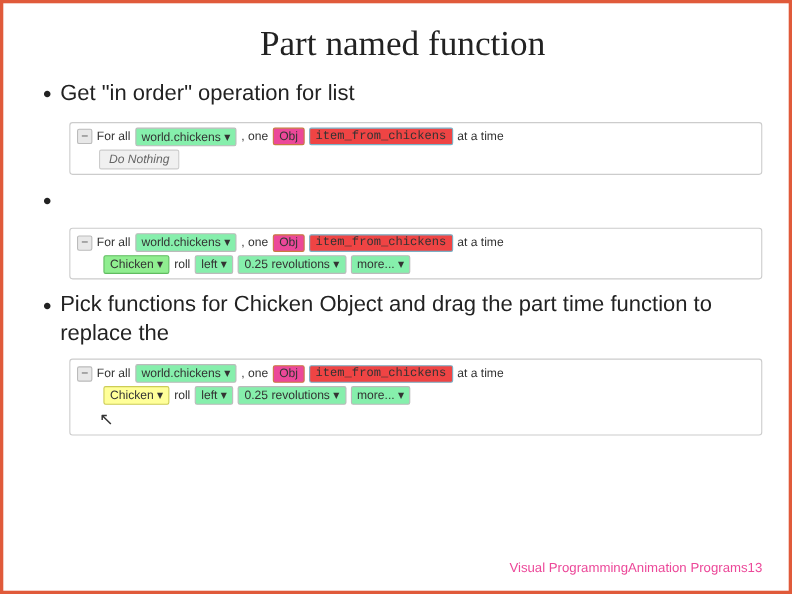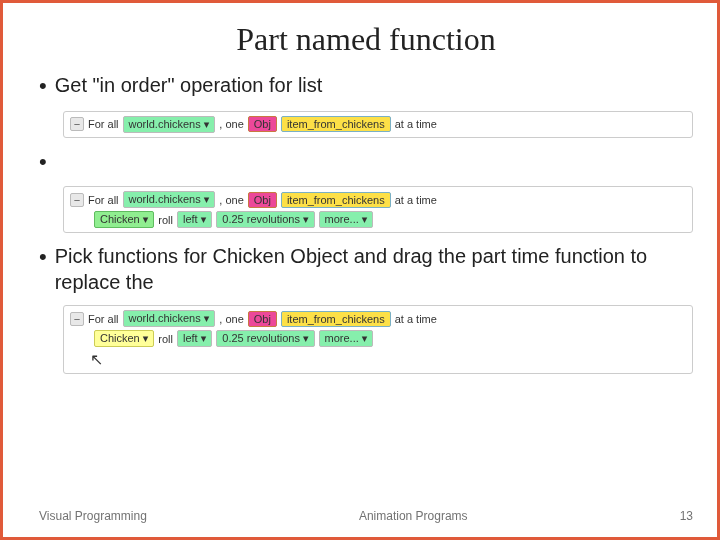--- a/index.html
+++ b/index.html
@@ -69,26 +69,27 @@
     }
     .tag-orange {
       background: #ec4899;
       border: 1px solid #c87941;
       border-radius: 2px;
       padding: 1px 5px;
       font-size: 11px;
       color: #333;
     }
     .tag-blue {
-      background: #fde047;
+      background: #ef4444;
       border: 1px solid #7ab0c5;
       border-radius: 2px;
       padding: 1px 5px;
       font-size: 11px;
       color: #333;
+      font-family: Liberation Mono, monospace;
     }
     .tag-green {
       background: #90ee90;
       border: 1px solid #60bc60;
       border-radius: 2px;
       padding: 1px 5px;
       font-size: 11px;
       color: #333;
     }
     .tag-yellow {
@@ -121,26 +122,26 @@
       border: 1px solid #ccc;
       border-radius: 2px;
       padding: 2px 8px;
       font-size: 11px;
       color: #666;
       font-style: italic;
       margin-left: 20px;
     }
     .footer {
       display: flex;
-      justify-content: space-between;
+      justify-content: flex-end;
       align-items: center;
       margin-top: auto;
       padding-top: 6px;
       font-size: 12px;
-      color: #737373;
+      color: #ec4899;
     }
     .tooltip-box {
       background: #ffffcc;
       border: 1px solid #cccc88;
       border-radius: 2px;
       padding: 1px 6px;
       font-size: 11px;
       color: #333;
       white-space: nowrap;
     }
@@ -164,20 +165,23 @@
   <div class="code-block">
     <div class="code-row">
       <span class="minus-icon">−</span>
       <span class="plain-text">For all</span>
       <span class="tag-gray">world.chickens ▾</span>
       <span class="plain-text">, one</span>
       <span class="tag-orange">Obj</span>
       <span class="tag-blue">item_from_chickens</span>
       <span class="plain-text">at a time</span>
     </div>
+    <div class="code-row">
+      <span class="do-nothing">Do Nothing</span>
+    </div>
   </div>
 
   <div class="bullet">
     <span class="bullet-dot">•</span>
   </div>
 
   <div class="code-block">
     <div class="code-row">
       <span class="minus-icon">−</span>
       <span class="plain-text">For all</span>

